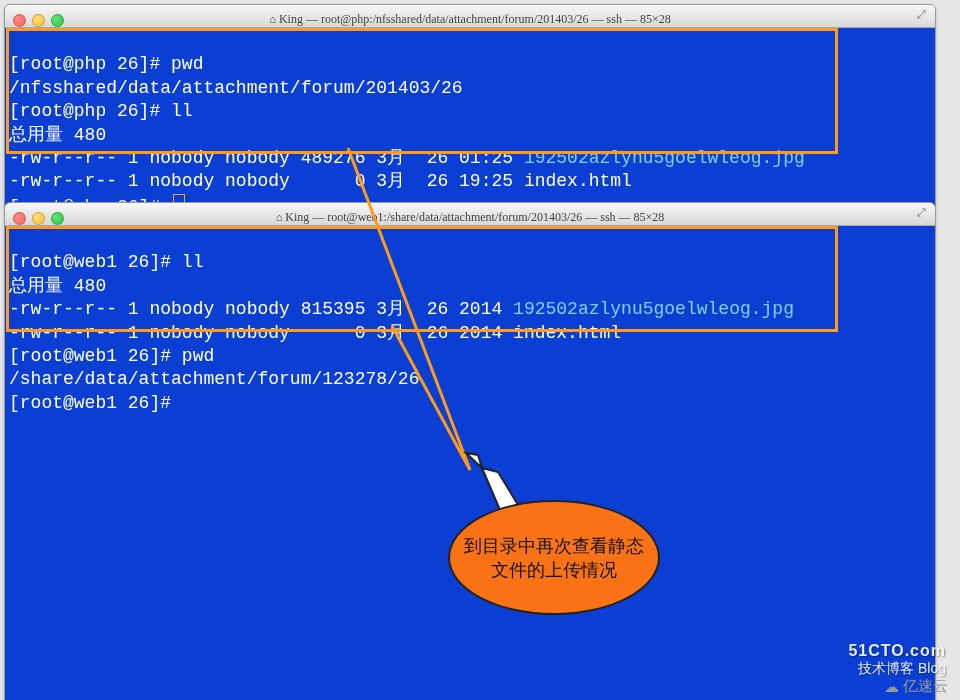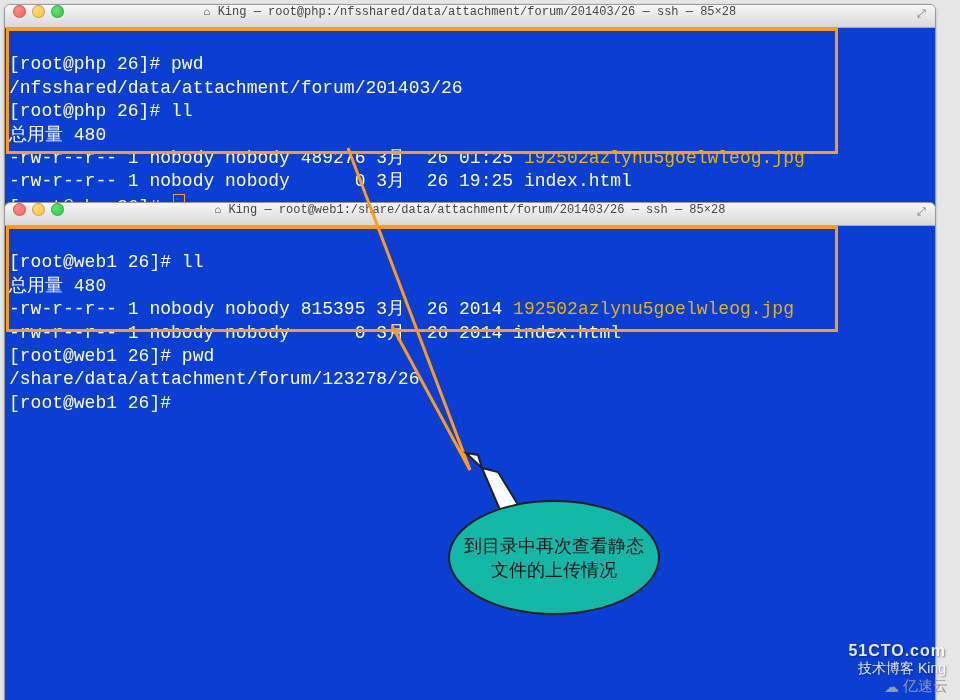--- a/index.html
+++ b/index.html
@@ -19,22 +19,22 @@
     border: 1px solid #999;
     border-radius: 6px 6px 0 0;
     overflow: hidden;
     box-shadow: 0 1px 3px rgba(0,0,0,0.2);
   }
   .titlebar {
     height: 22px;
     background: linear-gradient(#f7f7f7, #d8d8d8);
     border-bottom: 1px solid #aaa;
     display: flex;
-    align-items: flex-start;
-    font-family: Liberation Mono, monospace;
+    align-items: flex-end;
+    font-family: Liberation Serif, serif;
     font-size: 12px;
     color: #444;
     position: relative;
   }
   .traffic {
     display: flex;
     gap: 6px;
     padding-left: 8px;
   }
   .dot { width: 11px; height: 11px; border-radius: 50%; border: 1px solid rgba(0,0,0,0.2);}
@@ -49,21 +49,21 @@
   }
   .home-icon { font-size: 11px; }
   .term {
     background: #0b3fd4;
     color: #ffffff;
     padding: 2px 4px 4px 4px;
     line-height: 1.3;
     white-space: pre;
     position: relative;
   }
-  .magenta { color: #eab308; }
+  .magenta { color: #7dd3fc; }
   .cursor {
     display:inline-block;
     width: 10px; height: 18px;
     border: 1px solid #ff9a3c;
     margin-left: 2px;
     vertical-align: -2px;
   }
   .highlight-box {
     position: absolute;
     border: 3px solid #ff9a1a;
@@ -76,21 +76,21 @@
     width: 960px; height: 700px;
     pointer-events: none;
     z-index: 6;
   }
   .bubble {
     position: absolute;
     left: 448px;
     top: 500px;
     width: 180px;
     height: 95px;
-    background: #14b8a6;
+    background: #f97316;
     border: 2px solid #222;
     border-radius: 50%;
     display: flex;
     align-items: center;
     justify-content: center;
     text-align: center;
     font-family: "Heiti SC","Microsoft YaHei",sans-serif;
     font-size: 18px;
     color: #111;
     z-index: 7;
@@ -184,18 +184,18 @@
   <polygon points="482,468 500,510 540,502 520,508 498,472" fill="#ffffff" stroke="#222" stroke-width="2"></polygon>
   <polygon points="466,453 482,468 478,455" fill="#ffffff" stroke="#222" stroke-width="2"></polygon>
 </svg>
 
 <div class="bubble">
   <span>到目录中再次查看静态文件的上传情况</span>
 </div>
 
 <div class="watermark">
   <div class="big">51CTO.com</div>
-  <div class="small">技术博客  King</div>
+  <div class="small">技术博客  Blog</div>
 </div>
 <div class="watermark2">
   <span>☁</span>
     <span>亿速云</span>
 </div>
 
 </body></html>

